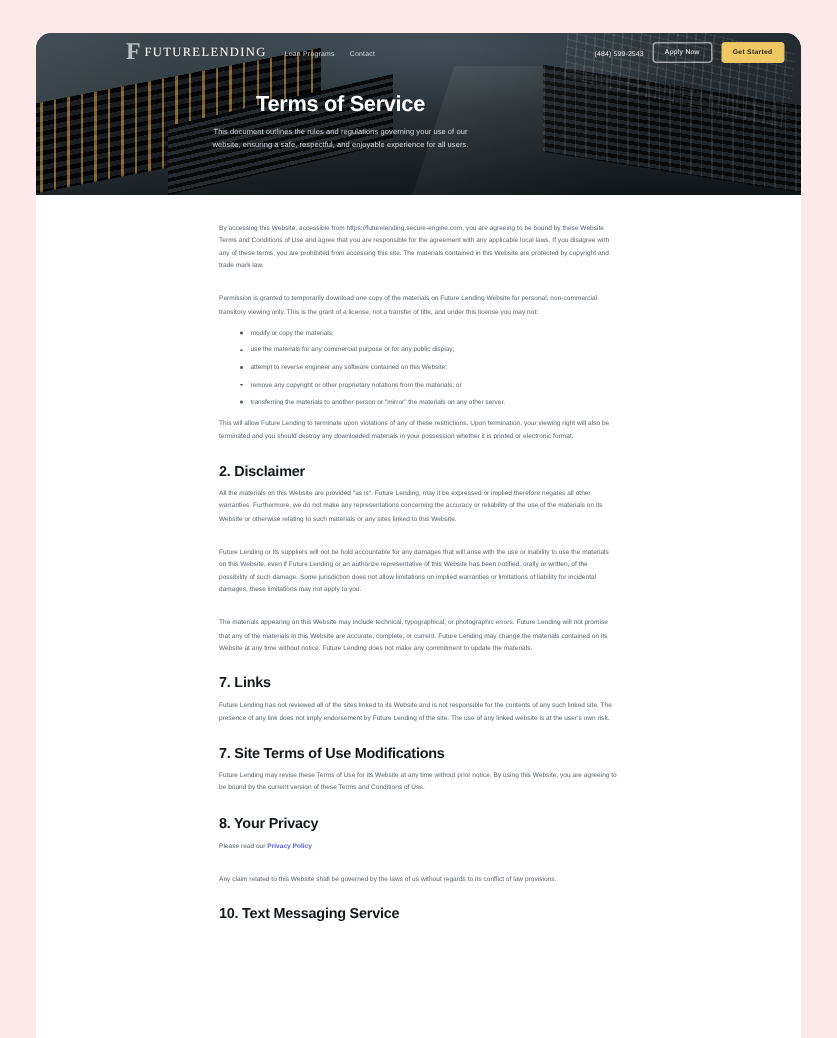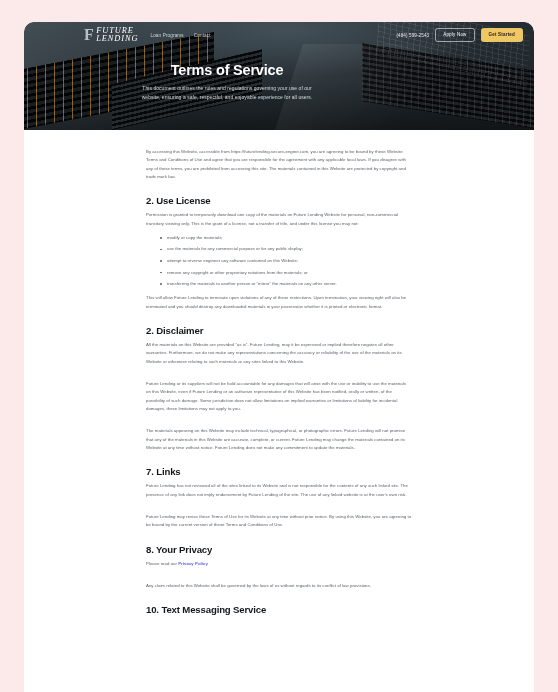--- a/index.html
+++ b/index.html
@@ -148,23 +148,22 @@
   .logo-mark {
     font-family: "Liberation Serif", serif;
     font-size: 16px;
     font-weight: 700;
     line-height: 1;
     color: #b9bfc4;
     letter-spacing: -0.5px;
   }
   .logo-words {
     display: flex;
-    flex-direction: column;
+    flex-direction: row;
     line-height: 1;
-    font-style: italic;
   }
   .logo-words span {
     font-family: "Liberation Serif", serif;
     font-size: 8.4px;
     letter-spacing: 0.9px;
     color: #ffffff;
     font-weight: 400;
   }
 
   .nav-links {
@@ -331,21 +330,20 @@
       </div>
     </div>
 
     <div class="content">
 
       <div class="sec">
         <p class="body">By accessing this Website, accessible from https://futurelending.secure-engine.com, you are agreeing to be bound by these Website Terms and Conditions of Use and agree that you are responsible for the agreement with any applicable local laws. If you disagree with any of these terms, you are prohibited from accessing this site. The materials contained in this Website are protected by copyright and trade mark law.</p>
       </div>
 
       <div class="sec">
-        <h2 class="sec-title">2. Use License</h2>
         <p class="body">Permission is granted to temporarily download one copy of the materials on Future Lending Website for personal, non-commercial transitory viewing only. This is the grant of a license, not a transfer of title, and under this license you may not:</p>
         <ul class="body-list">
           <li>modify or copy the materials;</li>
           <li>use the materials for any commercial purpose or for any public display;</li>
           <li>attempt to reverse engineer any software contained on this Website;</li>
           <li>remove any copyright or other proprietary notations from the materials; or</li>
           <li>transferring the materials to another person or "mirror" the materials on any other server.</li>
         </ul>
         <p class="body">This will allow Future Lending to terminate upon violations of any of these restrictions. Upon termination, your viewing right will also be terminated and you should destroy any downloaded materials in your possession whether it is printed or electronic format.</p>
       </div>
@@ -362,20 +360,21 @@
       <div class="sec">
         <p class="body">The materials appearing on this Website may include technical, typographical, or photographic errors. Future Lending will not promise that any of the materials in this Website are accurate, complete, or current. Future Lending may change the materials contained on its Website at any time without notice. Future Lending does not make any commitment to update the materials.</p>
       </div>
 
       <div class="sec">
         <h2 class="sec-title">7. Links</h2>
         <p class="body">Future Lending has not reviewed all of the sites linked to its Website and is not responsible for the contents of any such linked site. The presence of any link does not imply endorsement by Future Lending of the site. The use of any linked website is at the user's own risk.</p>
       </div>
 
       <div class="sec">
+        <h2 class="sec-title">7. Site Terms of Use Modifications</h2>
         <p class="body">Future Lending may revise these Terms of Use for its Website at any time without prior notice. By using this Website, you are agreeing to be bound by the current version of these Terms and Conditions of Use.</p>
       </div>
 
       <div class="sec">
         <h2 class="sec-title">8. Your Privacy</h2>
         <p class="body"><span>Please read our </span><a class="inline-link" href="#">Privacy Policy</a></p>
       </div>
 
       <div class="sec">
         <p class="body">Any claim related to this Website shall be governed by the laws of us without regards to its conflict of law provisions.</p>

